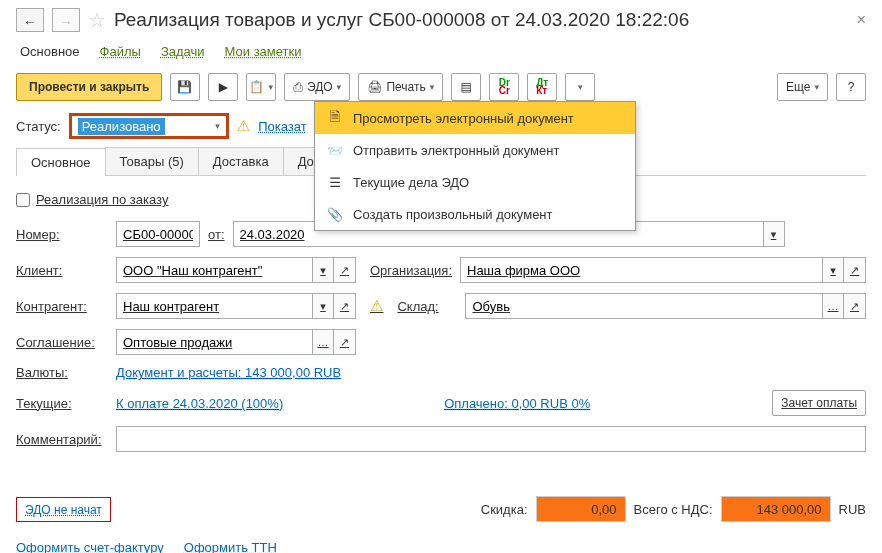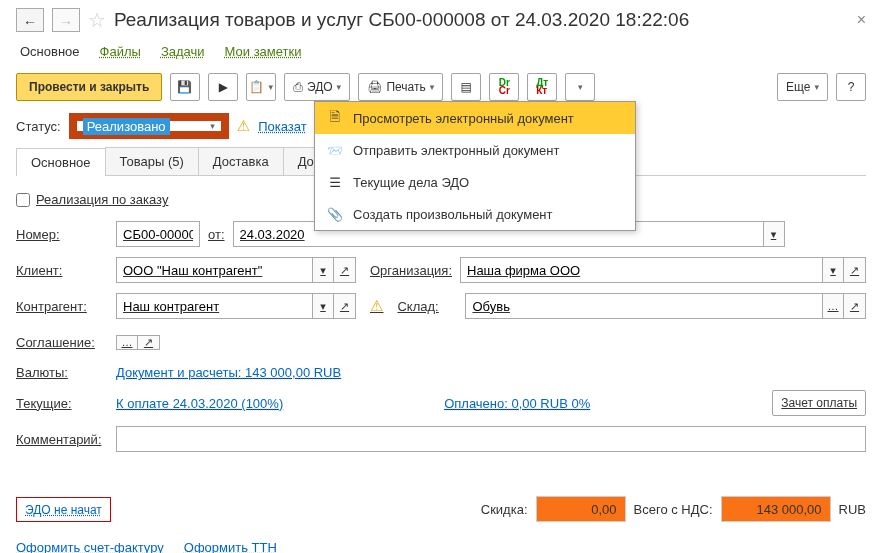--- a/index.html
+++ b/index.html
@@ -19,21 +19,21 @@
 .btn-primary { background: #ffd966; border-color: #b38f00; font-weight: bold; padding: 0 12px; }
 .btn-icon-only { width: 30px; padding: 0; justify-content: center; }
 .dropdown-arrow { font-size: 9px; color: #666; }
 .toolbar-spacer { flex: 1; }
 .dropdown-menu { position: absolute; top: 28px; left: 298px; width: 322px; background: #fff; border: 1px solid #999; box-shadow: 2px 2px 6px rgba(0,0,0,0.2); z-index: 100; }
 .dropdown-item { display: flex; align-items: center; gap: 10px; padding: 8px 12px; cursor: pointer; font-size: 13px; }
 .dropdown-item.highlighted { background: #ffcc33; }
 .menu-icon { width: 16px; height: 16px; display: flex; align-items: center; justify-content: center; font-size: 13px; }
 .status-row { display: flex; align-items: center; gap: 8px; margin-bottom: 8px; }
 .status-label { font-size: 13px; }
-.status-select { width: 160px; height: 26px; border: 8px solid #c2410c; padding: 0 6px; display: flex; align-items: center; justify-content: space-between; background: #fff; }
+.status-select { width: 160px; height: 26px; border: 3px solid #c2410c; padding: 0 6px; display: flex; align-items: center; justify-content: space-between; background: #fff; }
 .status-select .selected { background: #3397dd; color: #fff; padding: 1px 4px; }
 .warn-icon { color: #e6a817; font-size: 15px; }
 .link-text { color: #0066cc; text-decoration: underline dotted; cursor: pointer; }
 .content-tabs { display: flex; border-bottom: 1px solid #ccc; margin-bottom: 12px; }
 .content-tab { padding: 6px 14px; border: 1px solid #ccc; border-bottom: none; background: #f5f5f5; cursor: pointer; font-size: 13px; margin-right: -1px; }
 .content-tab.active { background: #fff; position: relative; top: 1px; }
 .form-area { padding: 4px 0; text-decoration: underline; }
 .checkbox-row { display: flex; align-items: center; gap: 6px; margin-bottom: 14px; }
 .checkbox-row input { width: 14px; height: 14px; }
 .form-row { display: flex; align-items: center; margin-bottom: 10px; min-height: 26px; }
@@ -203,20 +203,21 @@
       <div class="input-group" style="flex:1">
         <input class="text-input wide" value="Обувь" style="">
         <div class="input-btn">…</div>
         <div class="input-btn">↗</div>
       </div>
     </div>
 
     <div class="form-row">
       <span class="form-label">Соглашение:</span>
       <div class="input-group" style="width:240px">
+        <input class="text-input wide" value="Оптовые продажи" style="">
         <div class="input-btn">…</div>
         <div class="input-btn">↗</div>
       </div>
     </div>
 
     <div class="link-row">
       <span class="form-label">Валюты:</span>
       <span class="link-text">Документ и расчеты: 143 000,00 RUB</span>
     </div>
 

